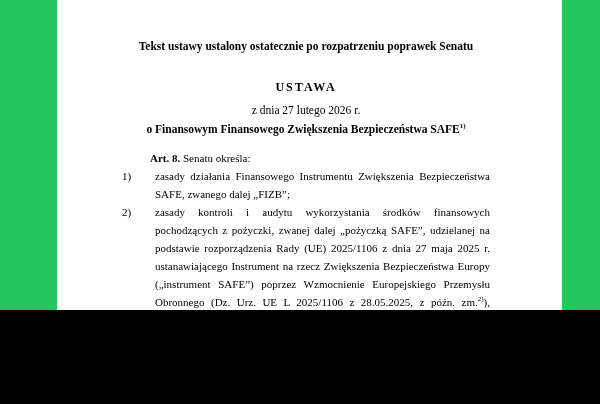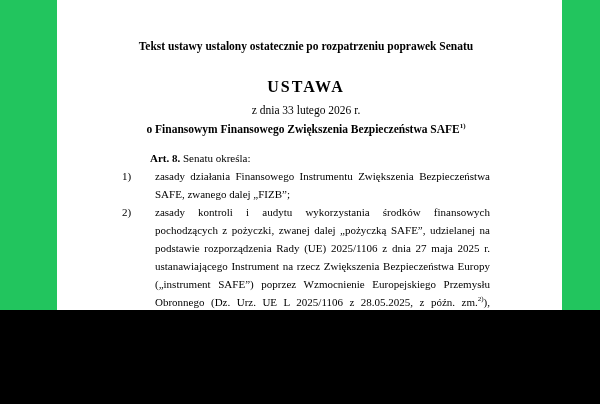--- a/index.html
+++ b/index.html
@@ -33,21 +33,21 @@
   .center { text-align: center; }
   .bold   { font-weight: bold; }
   p { margin: 0; }
   .header-note {
     margin-top: 38px;
     font-size: 11.5px;
     line-height: 16px;
   }
   .doc-type {
     margin-top: 25px;
-    font-size: 16px;
+    font-size: 12px;
     letter-spacing: 2px;
     line-height: 16px;
   }
   .date-line {
     margin-top: 7px;
     font-size: 11.5px;
     line-height: 16px;
   }
   .subject {
     margin-top: 3px;
@@ -91,21 +91,21 @@
 <body>
 
 <div class="viewport">
   <div class="paper">
     <div class="content">
 
       <p class="header-note bold center">Tekst ustawy ustalony ostatecznie po rozpatrzeniu poprawek Senatu</p>
 
       <p class="doc-type bold center">USTAWA</p>
 
-      <p class="date-line center">z dnia 33 lutego 2026 r.</p>
+      <p class="date-line center">z dnia 27 lutego 2026 r.</p>
 
       <p class="subject bold center"><span>o Finansowym Finansowego Zwiększenia Bezpieczeństwa SAFE</span><sup>1)</sup></p>
 
       <p class="article"><span class="bold">Art. 8.</span> <span>Senatu określa:</span></p>
 
       <div class="list-item">
         <span class="list-marker">1)</span>
         <div class="item-text">zasady działania Finansowego Instrumentu Zwiększenia Bezpieczeństwa SAFE, zwanego dalej „FIZB”;</div>
       </div>
 

